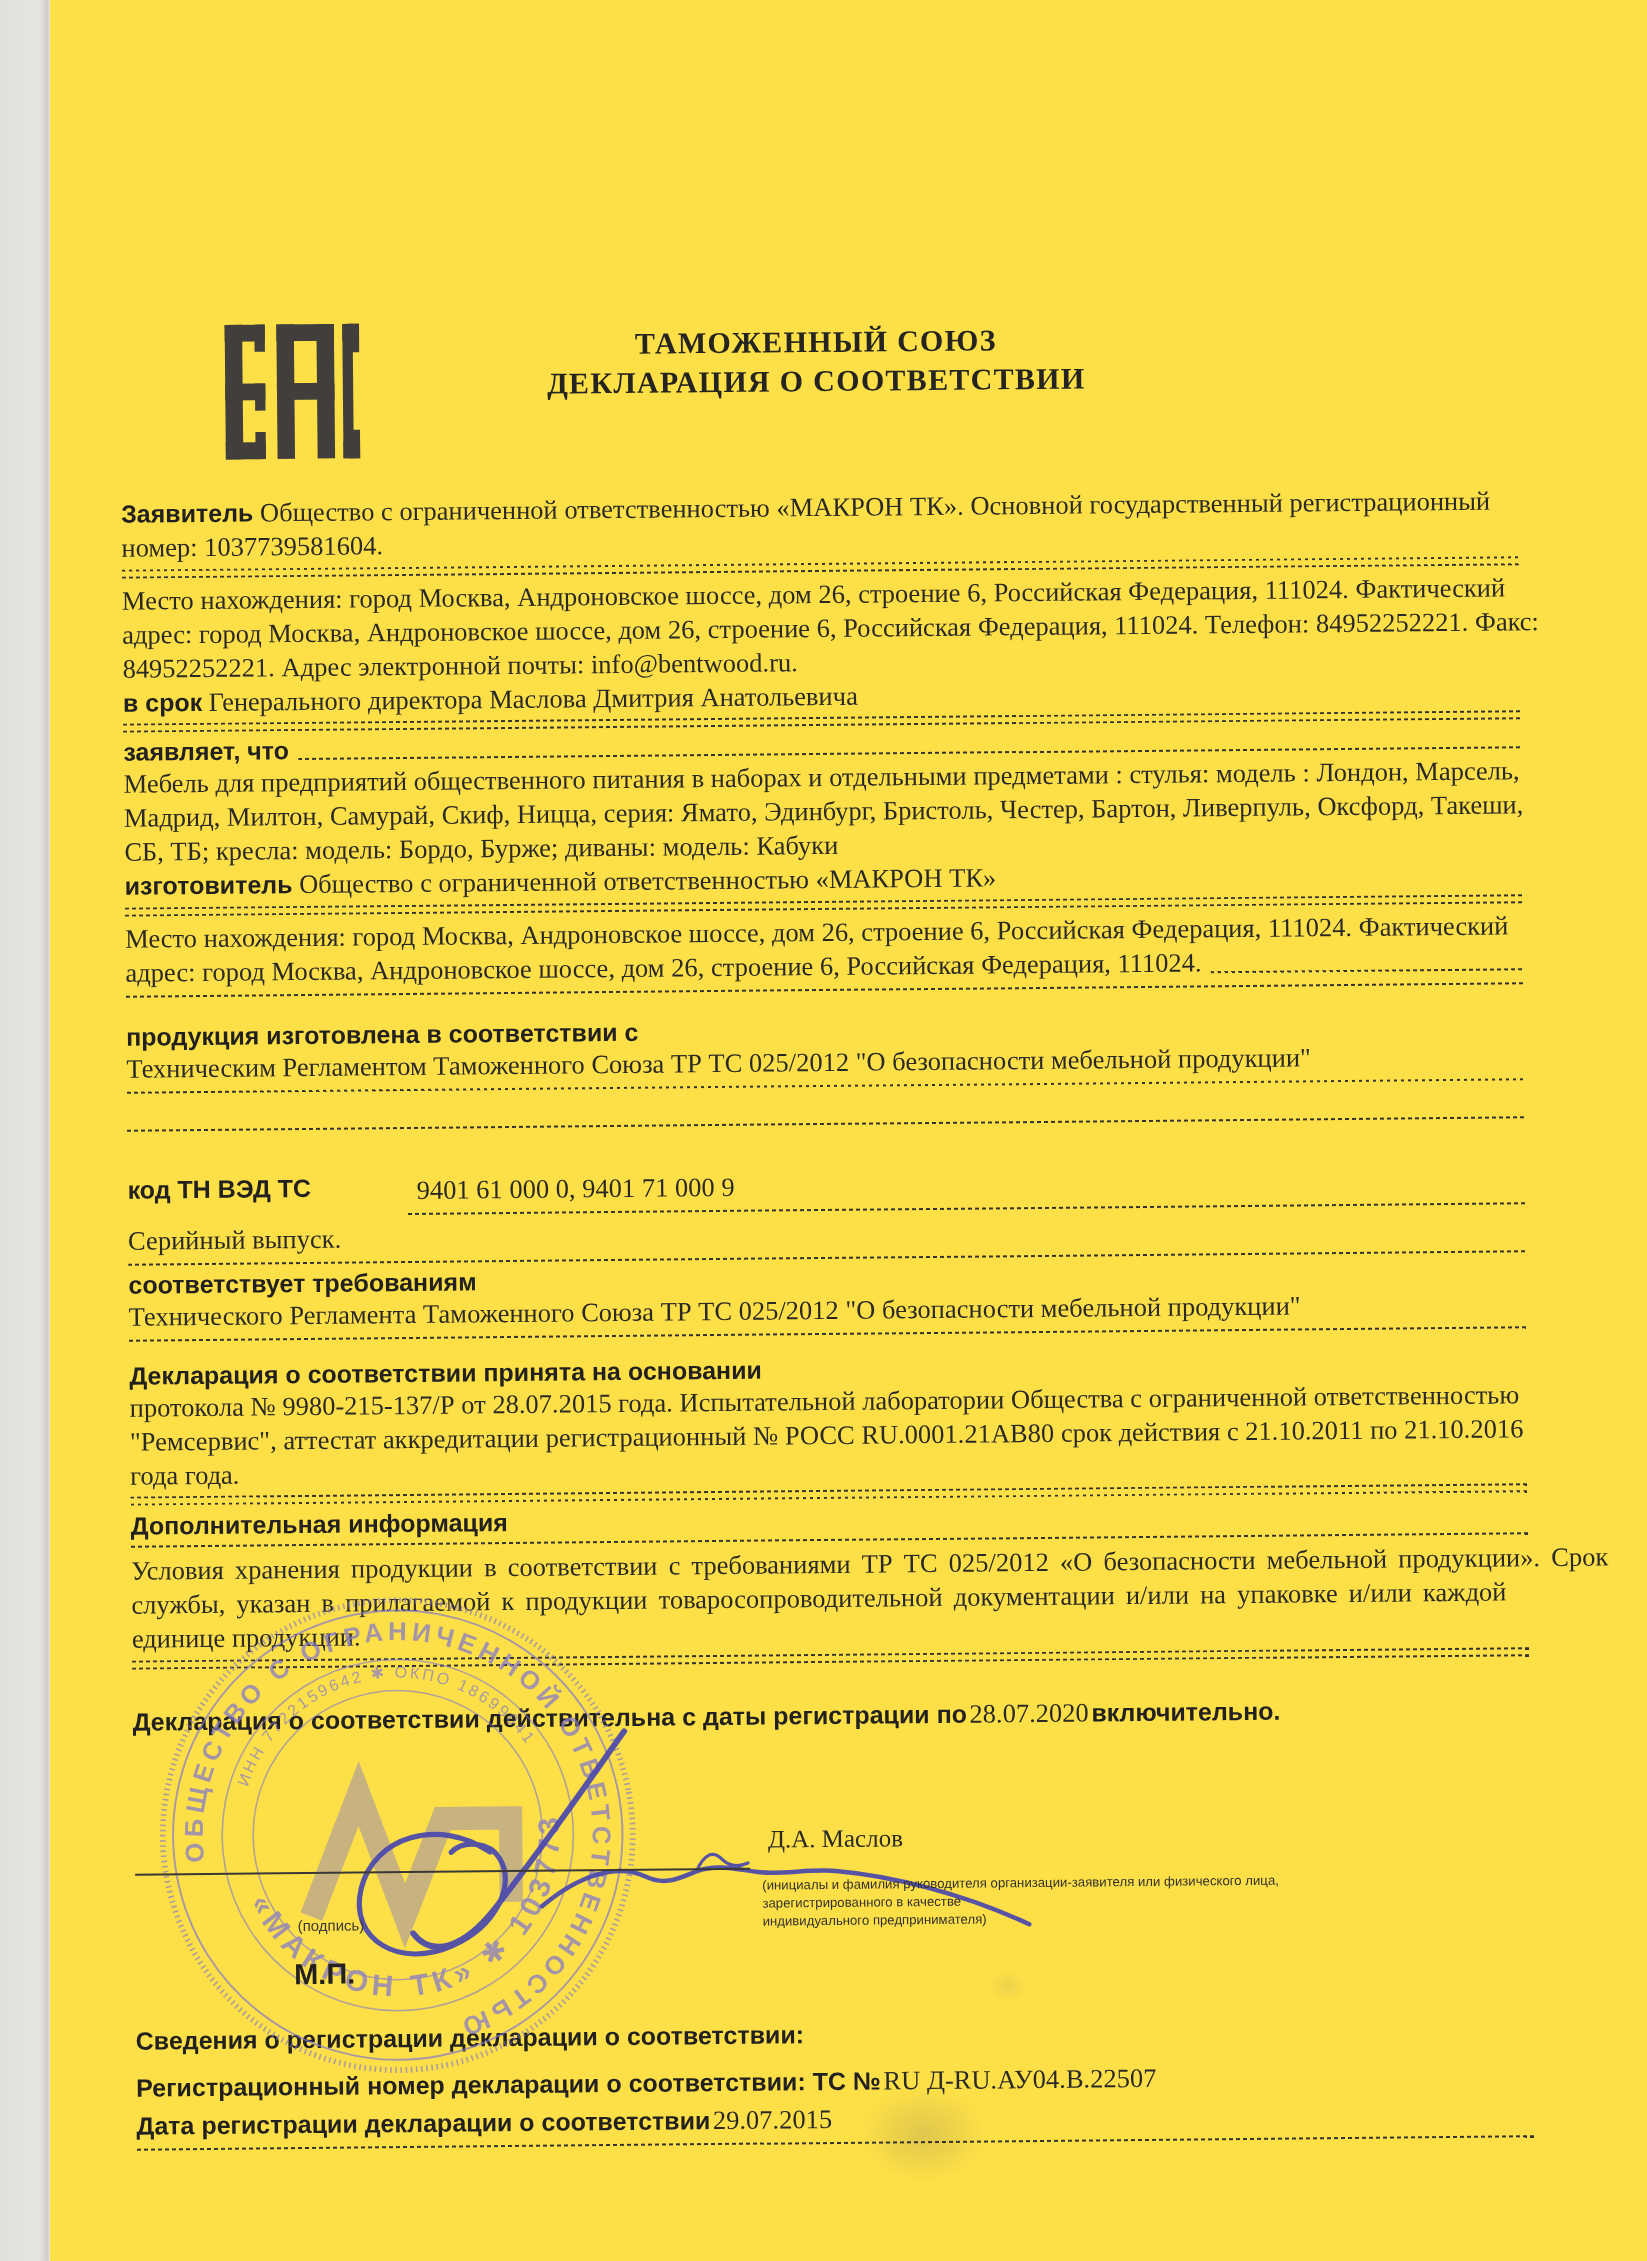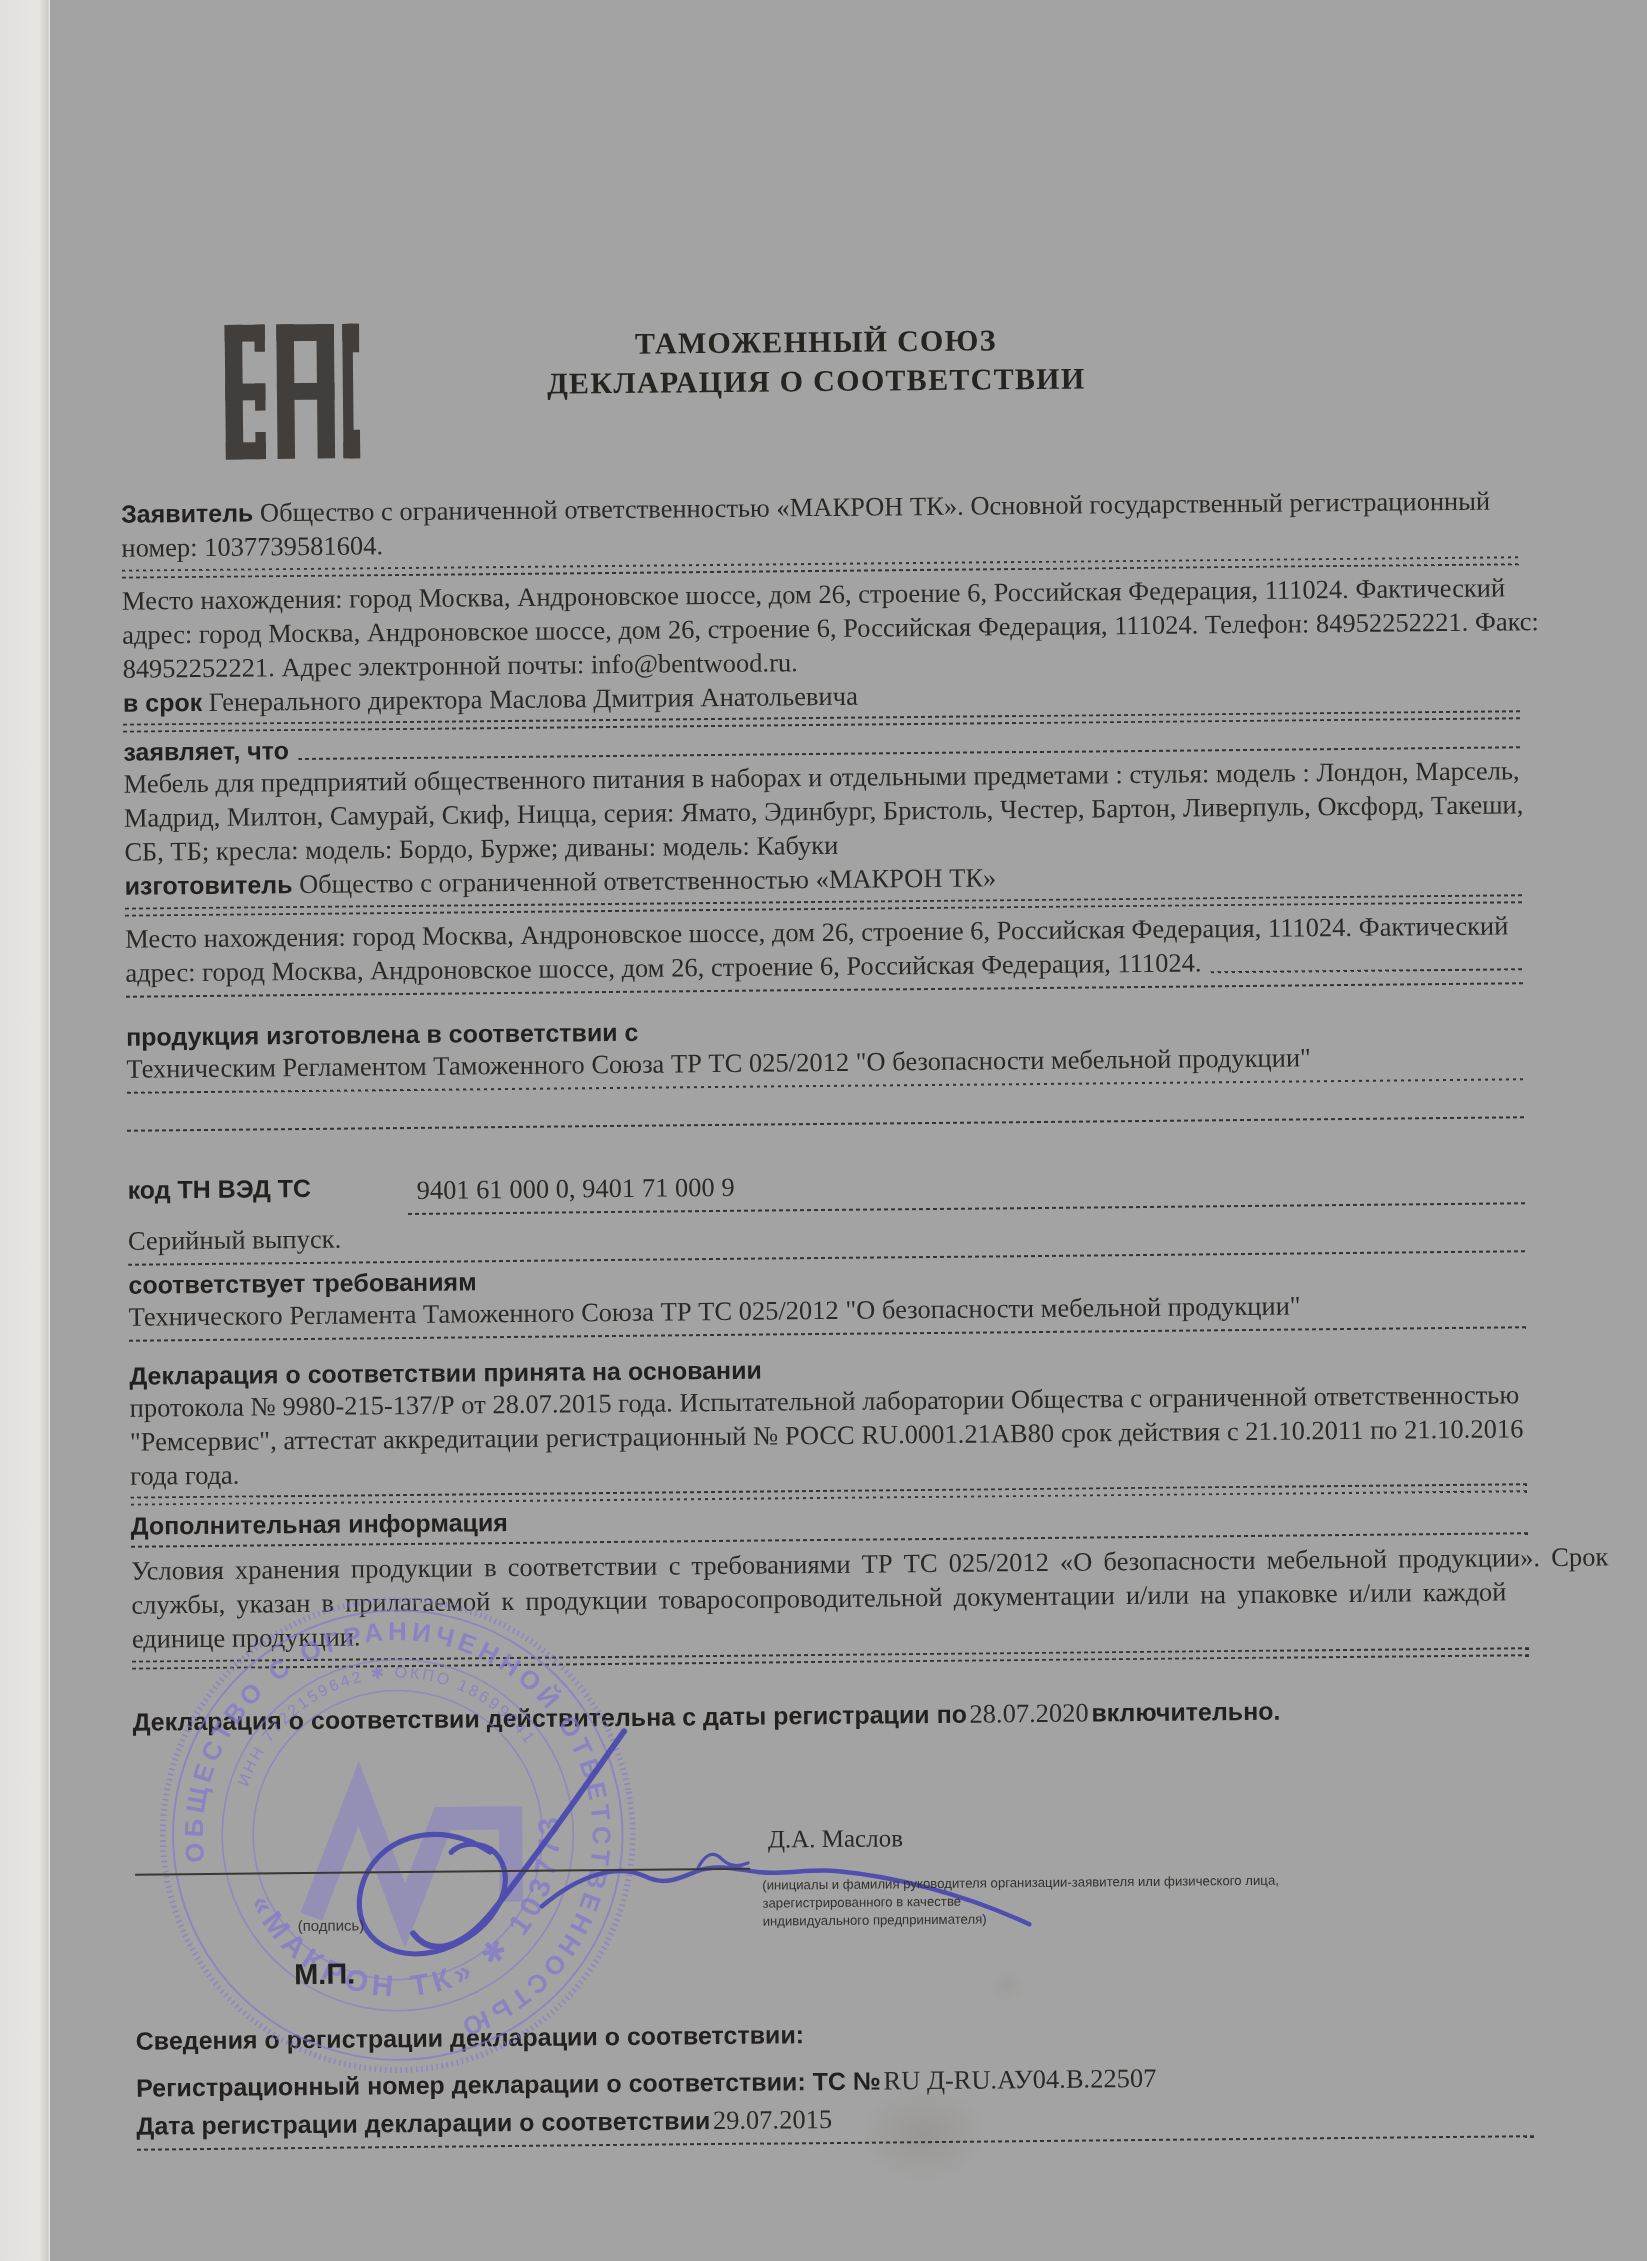--- a/index.html
+++ b/index.html
@@ -1,16 +1,16 @@
 <!DOCTYPE html>
 <html style="font-size:10.3px"><head>
 <meta charset="utf-8">
 <style>
   html,body{margin:0;padding:0;background:#888;}
-  #page{position:relative;width:1647px;height:2261px;background:#a3a3a3;overflow:hidden;
+  #page{position:relative;width:1647px;height:2261px;background:#fde047;overflow:hidden;
         font-family:"Liberation Serif","DejaVu Serif",serif;color:#2b2926;}
   
   #edge{position:absolute;left:0;top:0;width:50px;height:100%;
         background:linear-gradient(90deg,#e2e0dc 0px,#e7e5e1 39px,#cfccc8 48px,#eeecea 50px);}
   #smudge{position:absolute;left:859px;top:2086px;width:129px;height:97px;border-radius:50%;
         background:radial-gradient(ellipse at center,rgba(115,108,98,0.22),rgba(115,108,98,0) 70%);}
   #smudge2{position:absolute;left:988px;top:1970px;width:39px;height:32px;border-radius:50%;
         background:radial-gradient(ellipse at center,rgba(115,108,98,0.12),rgba(115,108,98,0) 70%);}
   #tilt{position:absolute;left:0;top:0;width:1647px;height:2261px;
         transform:rotate(-0.55deg);transform-origin:824px 1130px;}

